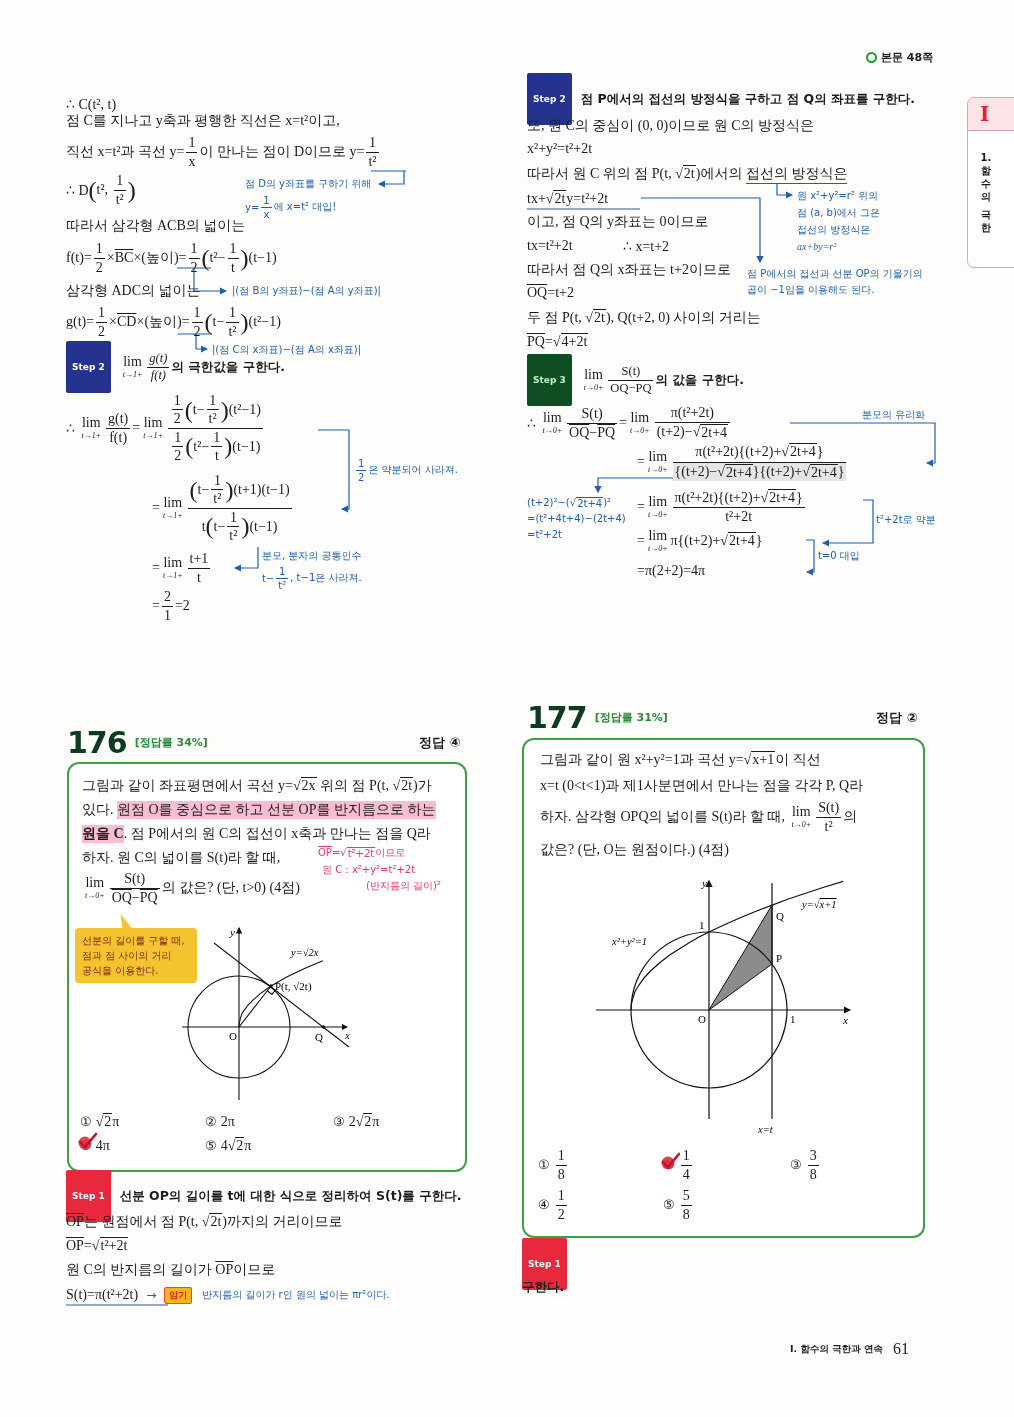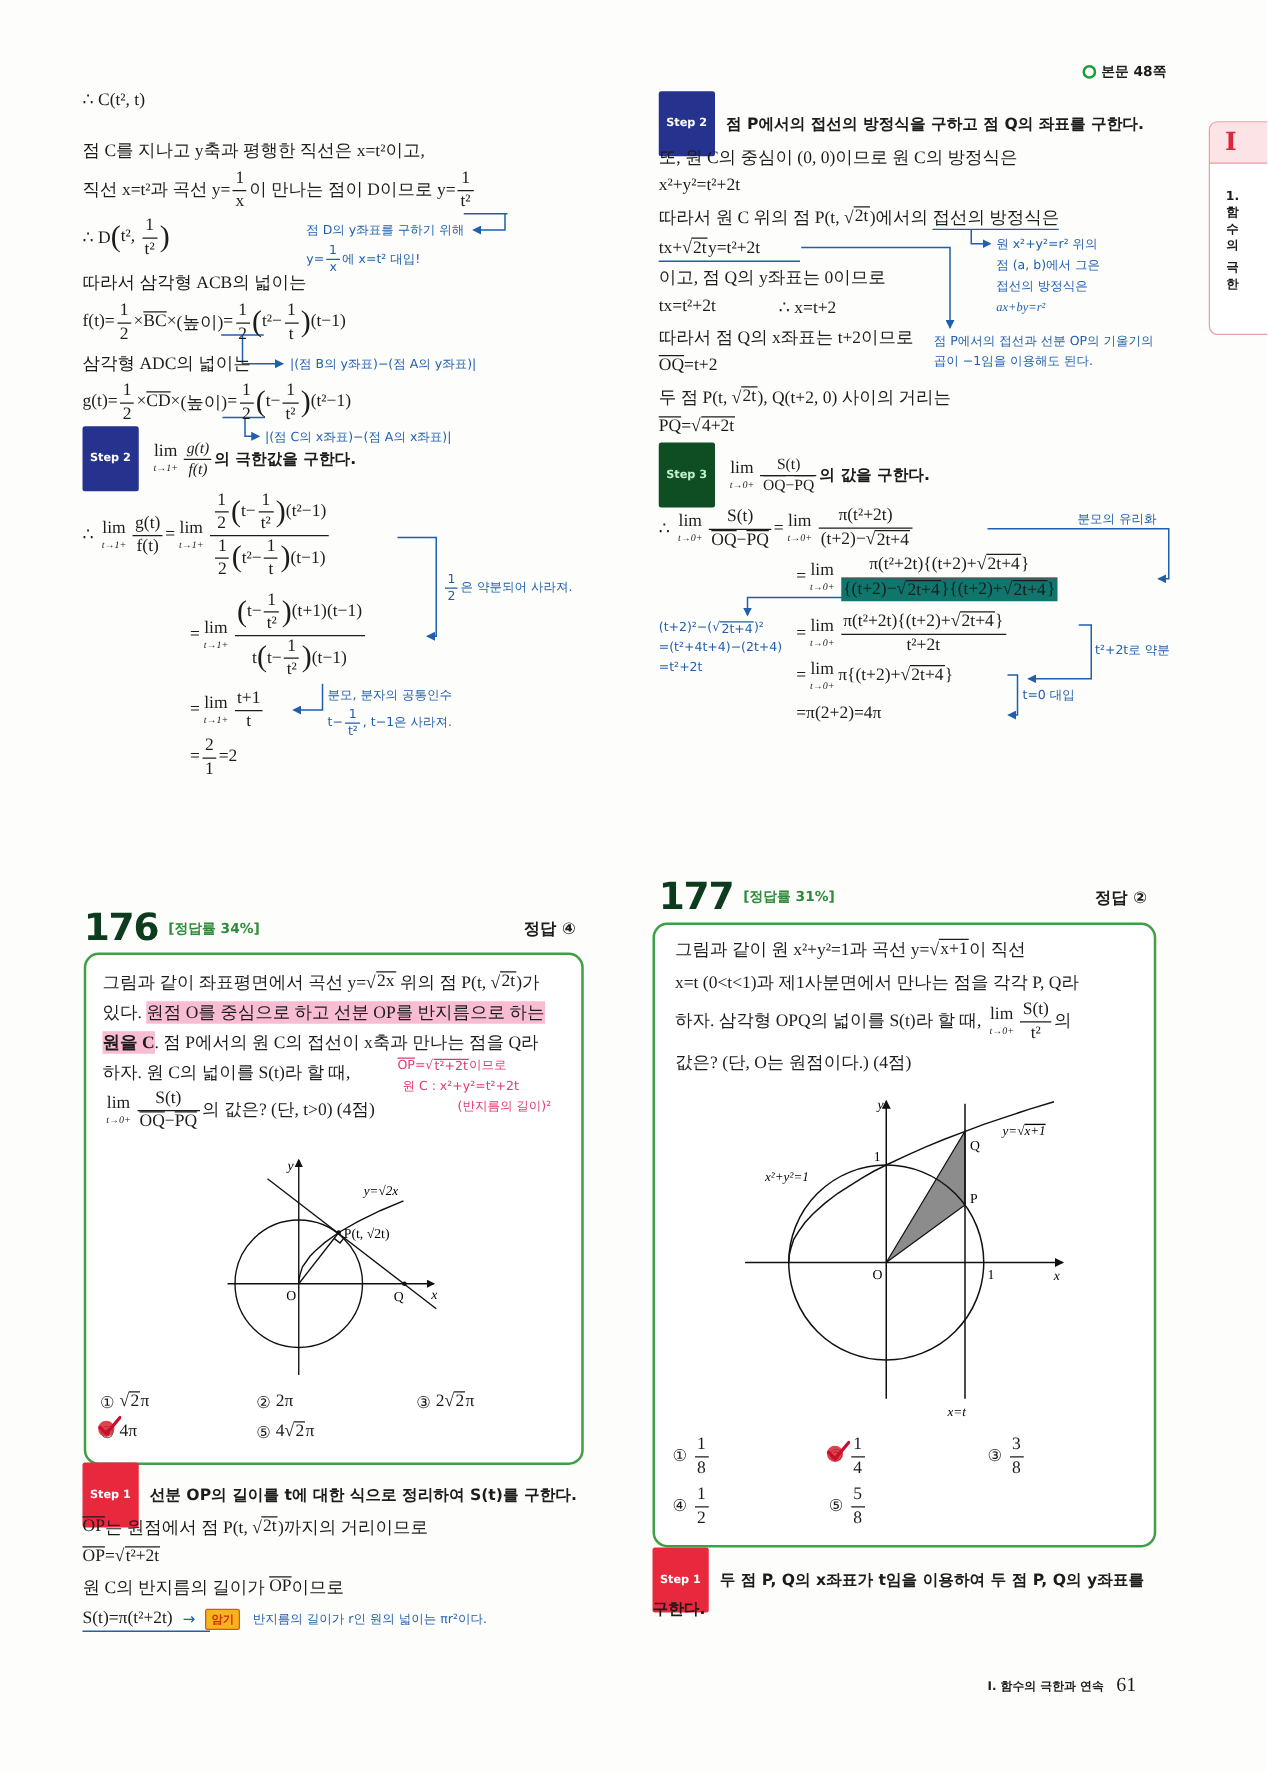--- a/index.html
+++ b/index.html
@@ -24,21 +24,21 @@
 .badge{display:inline-block;font-family:"DejaVu Sans",sans-serif;font-size:9px;font-weight:bold;color:#fff;padding:20px 6px;border-radius:2px;margin-right:9px;line-height:12px;}
 .b1{background:#e8283c;}
 .b2{background:#25338f;}
 .b3{background:#0f4d22;color:#bff3c6;}
 .sh{font-family:"DejaVu Sans",sans-serif;font-size:12.5px;font-weight:bold;}
 .pnum{font-family:"DejaVu Sans",sans-serif;font-weight:bold;font-size:30px;color:#0d3b1d;letter-spacing:-1px;}
 .prate{font-family:"DejaVu Sans",sans-serif;font-weight:bold;font-size:11px;color:#2e8b3a;margin-left:8px;}
 .pans{font-family:"DejaVu Sans",sans-serif;font-weight:bold;font-size:13px;}
 .pbox{position:absolute;border:2px solid #3f9f46;border-radius:12px;background:#ffffff;}
 .hl{background:#f8bcd3;}
-.hlb{background:#0f766e;}
+.hlb{background:#e5e5e5;}
 .callout{position:absolute;background:#f4c430;color:#7a1f12;font-family:"DejaVu Sans",sans-serif;font-size:10px;line-height:15px;padding:5px 7px;border-radius:4px;display:flex;flex-direction:column;}
 .callout .tip{position:absolute;left:44px;top:-14px;width:0;height:0;border-left:5px solid transparent;border-right:5px solid transparent;border-bottom:15px solid #f4c430;transform:skewX(25deg);}
 .mk{font-size:13px;margin-right:4px;}
 .chk{position:absolute;left:-3px;top:-5px;width:20px;height:20px;}
 .ring{display:inline-block;width:11px;height:11px;border:2.5px solid #1d9a3a;border-radius:50%;margin-right:4px;}
 .ref{font-family:"DejaVu Sans",sans-serif;font-size:11px;font-weight:bold;}
 .sidetab{position:absolute;left:967px;top:97px;width:60px;height:171px;border:1px solid #e8a0a8;border-radius:7px 0 0 7px;background:#fff;overflow:hidden;}
 .st-head{height:33px;background:#fbe3e6;color:#d62a3a;font-size:20px;font-weight:bold;padding-left:12px;line-height:33px;border-bottom:1px solid #e8a0a8;}
 .st-body{display:flex;flex-direction:column;align-items:center;width:36px;padding-top:20px;font-family:"DejaVu Sans",sans-serif;font-size:10px;font-weight:bold;line-height:13px;}
 .st-body .gap{margin-top:5px;}
@@ -94,21 +94,21 @@
     <div class="st-body">
       <span>1.</span>
       <span>함</span>
       <span>수</span>
       <span>의</span>
       <span class="gap">극</span>
       <span>한</span>
     </div>
   </div>
 
-  <div class="row" style="left:66px;top:70px;height:20px">
+  <div class="row" style="left:66px;top:94px;height:20px">
     <span class="t">∴ C(t², t)</span>
   </div>
   <div class="row" style="left:66px;top:111px;height:20px">
     <span class="t">점 C를 지나고 y축과 평행한 직선은 x=t²이고,</span>
   </div>
   <div class="row" style="left:66px;top:134px;height:36px">
     <span class="t">직선 x=t²과 곡선 y=</span>
     <span class="frac">
         <span class="n t">1</span>
         <span class="d t">x</span>
@@ -544,20 +544,26 @@
         <span class="t rad">t²+2t</span>
         <span class="t">이므로</span>
       </span>
     <span class="row" style="position:static;padding-left:4px">
         <span class="t">원 C : x²+y²=</span>
         <span class="t">t²+2t</span>
       </span>
     <span class="t" style="padding-left:48px">(반지름의 길이)²</span>
   </div>
 
+  <div class="callout" style="left:75px;top:928px;width:122px">
+    <span class="tip"></span>
+    <span class="t">선분의 길이를 구할 때,</span>
+    <span class="t">점과 점 사이의 거리</span>
+    <span class="t">공식을 이용한다.</span>
+  </div>
 
   <svg style="position:absolute;left:175px;top:922px" width="190" height="182" viewBox="0 0 190 182">
     <defs>
         <marker id="ax1" markerWidth="6" markerHeight="6" refX="5" refY="3" orient="auto">
           <path d="M0,0 L6,3 L0,6 Z" fill="#111"></path>
         </marker>
       </defs>
     <g stroke="#111" stroke-width="1.1" fill="none">
       <line x1="7" y1="105" x2="172" y2="105" marker-end="url(#ax1)"></line>
       <line x1="64" y1="178" x2="64" y2="6" marker-end="url(#ax1)"></line>
@@ -731,21 +737,20 @@
   <div class="row" style="left:663px;top:1188px;height:34px">
     <span class="t mk">⑤</span>
     <span class="frac">
         <span class="n t">5</span>
         <span class="d t">8</span>
       </span>
   </div>
 
   <div class="row sh" style="left:522px;top:1254px;height:20px">
     <span class="badge b1">Step 1</span>
-    <span class="t">두 점 P, Q의 x좌표가 t임을 이용하여 두 점 P, Q의 y좌표를</span>
   </div>
   <div class="row sh" style="left:522px;top:1277px;height:20px">
     <span class="t">구한다.</span>
   </div>
 
   <div class="row" style="left:790px;top:1334px;height:30px">
     <span class="t footer-ch">Ⅰ. 함수의 극한과 연속</span>
     <span class="t footer-pg">61</span>
   </div>
 

